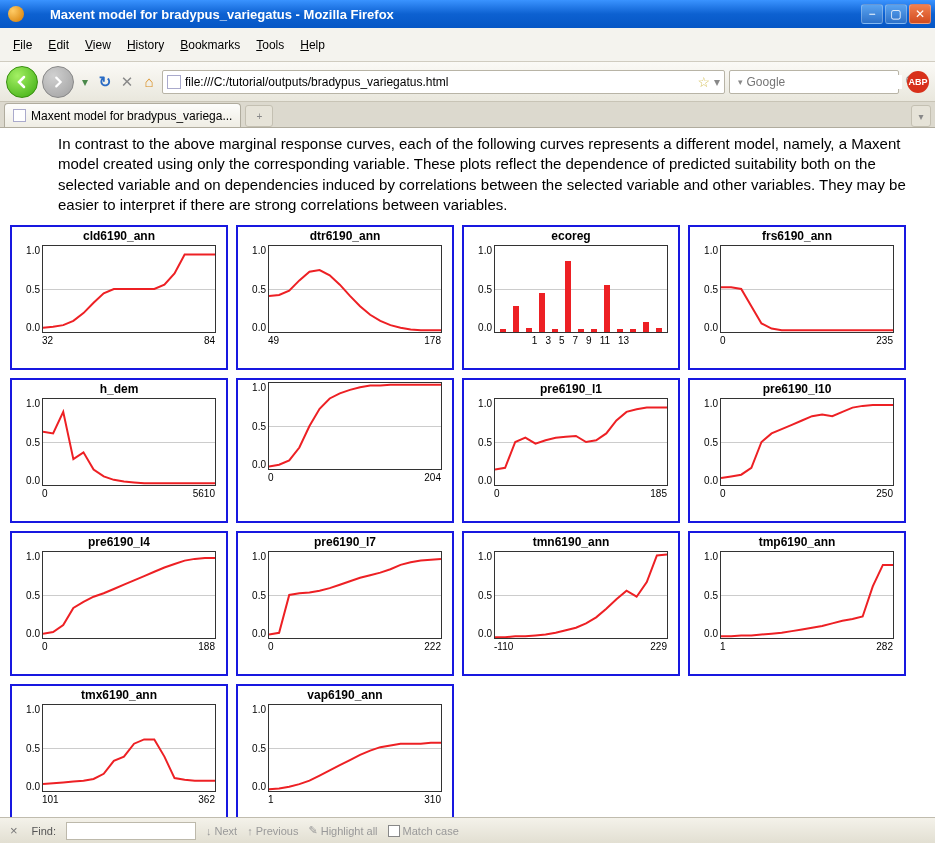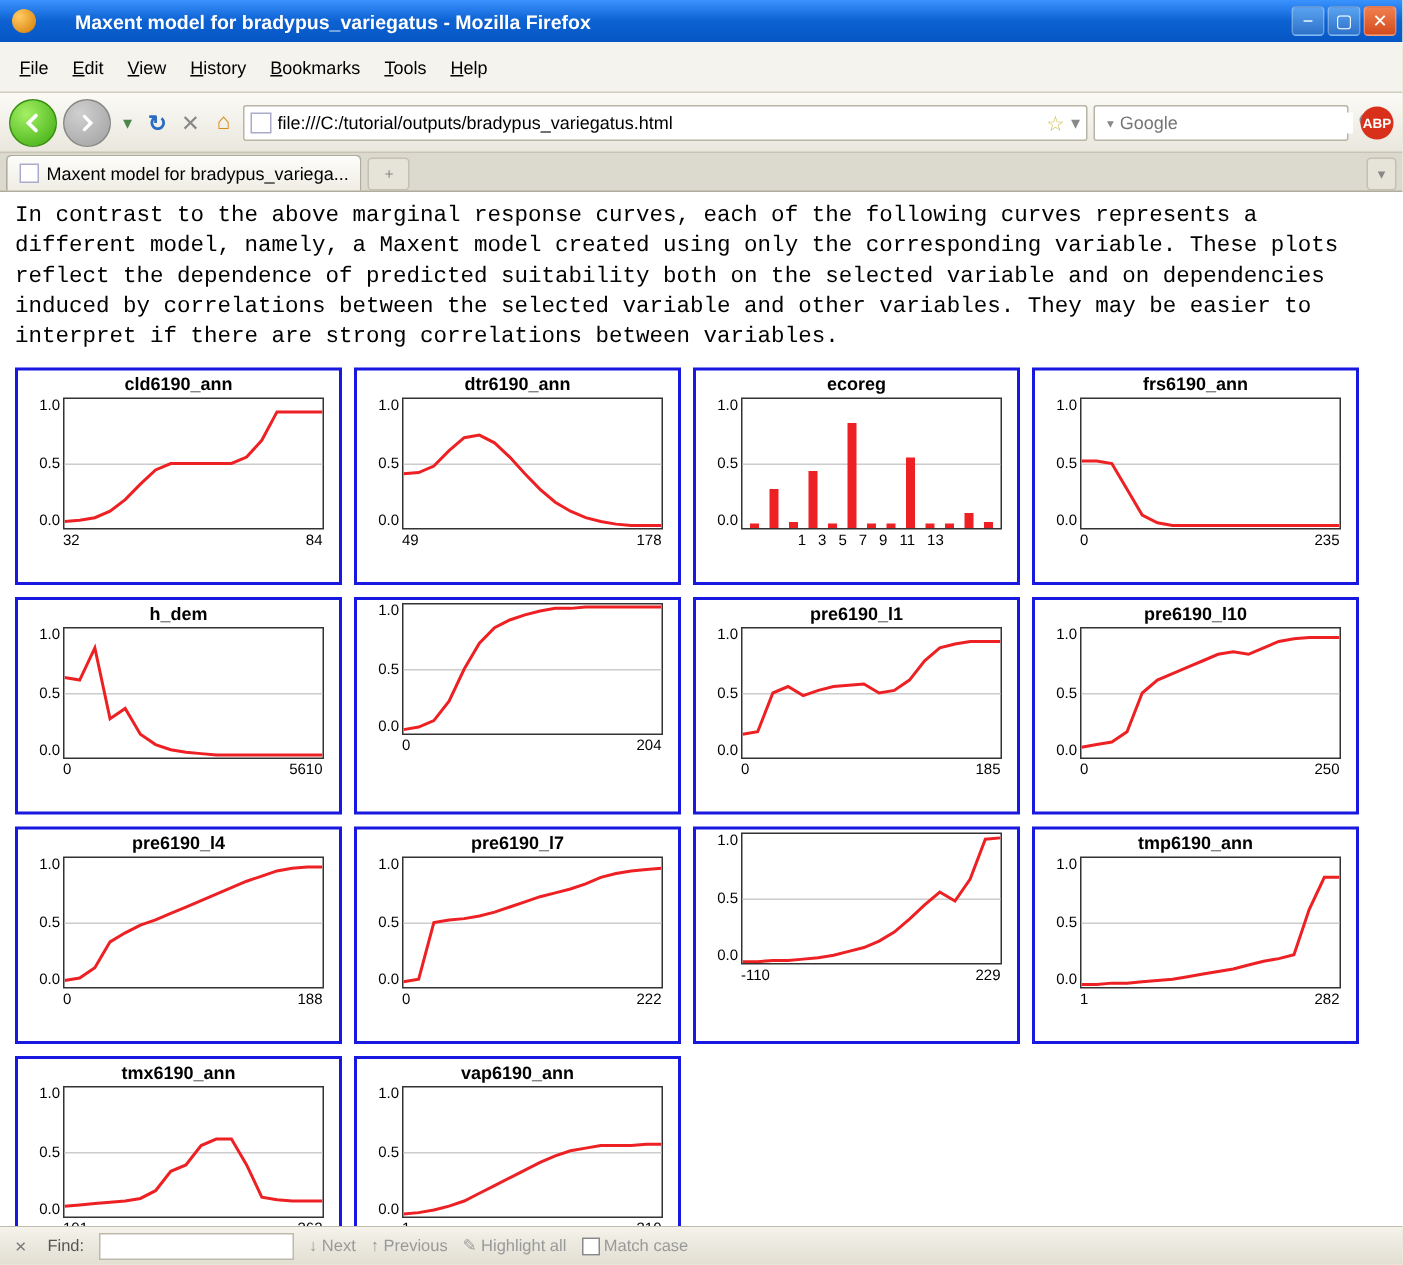--- a/index.html
+++ b/index.html
@@ -29,21 +29,21 @@
 .searchbox { width: 170px; height: 24px; border: 1px solid #b8b4a6; background: #fff; display: flex; align-items: center; padding: 0 4px; gap: 4px; border-radius: 2px; }
 .searchbox .gicon { width: 14px; height: 14px; background: linear-gradient(45deg,#4285f4 25%,#ea4335 25% 50%,#fbbc05 50% 75%,#34a853 75%); border-radius: 2px; }
 .searchbox input { flex: 1; border: none; outline: none; font-size: 12px; color: #c2410c; }
 .abp { width: 22px; height: 22px; border-radius: 50%; background: #d8301a; color: #fff; display: flex; align-items: center; justify-content: center; font-size: 9px; font-weight: bold; margin-left: 4px; }
 .tabbar { height: 26px; background: #dcd9ce; display: flex; align-items: flex-end; padding: 0 4px; border-bottom: 1px solid #b0ac9e; }
 .tab { height: 24px; background: linear-gradient(#fdfdfb,#efede4); border: 1px solid #b0ac9e; border-bottom: none; border-radius: 4px 4px 0 0; display: flex; align-items: center; padding: 0 8px; gap: 5px; max-width: 260px; }
 .tab .pageicon { width: 13px; height: 13px; border: 1px solid #aac; background: #fff; }
 .tab span { overflow: hidden; text-overflow: ellipsis; white-space: nowrap; }
 .newtab { width: 28px; height: 22px; border: 1px solid #c4c0b2; background: #e6e3d8; border-radius: 3px; margin-left: 4px; display: flex; align-items: center; justify-content: center; color: #888; font-size: 10px; }
 .content { flex: 1; background: #fff; overflow: auto; padding: 6px 10px; }
-.para { font-family: Liberation Mono, monospace; font-size: 15px; line-height: 1.35; margin-bottom: 10px; }
+.para { font-family: Liberation Sans, sans-serif; font-size: 15px; line-height: 1.35; margin-bottom: 10px; margin-left: 48px; }
 .grid { display: flex; flex-wrap: wrap; gap: 8px; }
 .chartbox { width: 218px; height: 145px; border: 2px solid #1818e0; background: #fff; padding: 2px 4px; }
 .chart-title { font-family: Arial, sans-serif; font-size: 12px; font-weight: bold; text-align: center; height: 16px; }
 .plot { position: relative; width: 100%; height: 108px; }
 .yaxis { position: absolute; left: 0; top: 0; height: 88px; width: 24px; display: flex; flex-direction: column; justify-content: space-between; font-size: 10px; text-align: right; }
 .plotarea { position: absolute; left: 26px; top: 0; right: 6px; height: 88px; border: 1px solid #333; background: #fff; }
 .gridline { position: absolute; left: 0; right: 0; border-top: 1px solid #ccc; }
 .xaxis { position: absolute; left: 26px; right: 7px; top: 90px; display: flex; justify-content: space-between; font-size: 10px; }
 .xaxis.center { justify-content: center; gap: 8px; }
 svg.line { position: absolute; left: 0; top: 0; width: 100%; height: 100%; }
@@ -332,20 +332,21 @@
               <polyline points="0.00,96.00 5.88,94.00 11.76,50.00 17.65,48.00 23.53,47.00 29.41,45.00 35.29,42.00 41.18,38.00 47.06,34.00 52.94,30.00 58.82,27.00 64.71,24.00 70.59,20.00 76.47,15.00 82.35,12.00 88.24,10.00 94.12,9.00 100.00,8.00" vector-effect="non-scaling-stroke"></polyline>
             </svg>
           </div>
           <div class="xaxis">
             <div>0</div>
             <div>222</div>
           </div>
         </div>
       </div>
       <div class="chartbox">
+        <div class="chart-title">tmn6190_ann</div>
         <div class="plot">
           <div class="yaxis">
             <div>1.0</div>
             <div>0.5</div>
             <div>0.0</div>
           </div>
           <div class="plotarea">
             <div class="gridline" style="top: 50%;"></div>
             <svg class="line" viewBox="0 0 100 100" preserveAspectRatio="none">
               <polyline points="0.00,99.00 5.88,99.00 11.76,98.00 17.65,98.00 23.53,97.00 29.41,96.00 35.29,94.00 41.18,91.00 47.06,88.00 52.94,83.00 58.82,76.00 64.71,66.00 70.59,55.00 76.47,45.00 82.35,52.00 88.24,35.00 94.12,4.00 100.00,3.00" vector-effect="non-scaling-stroke"></polyline>

